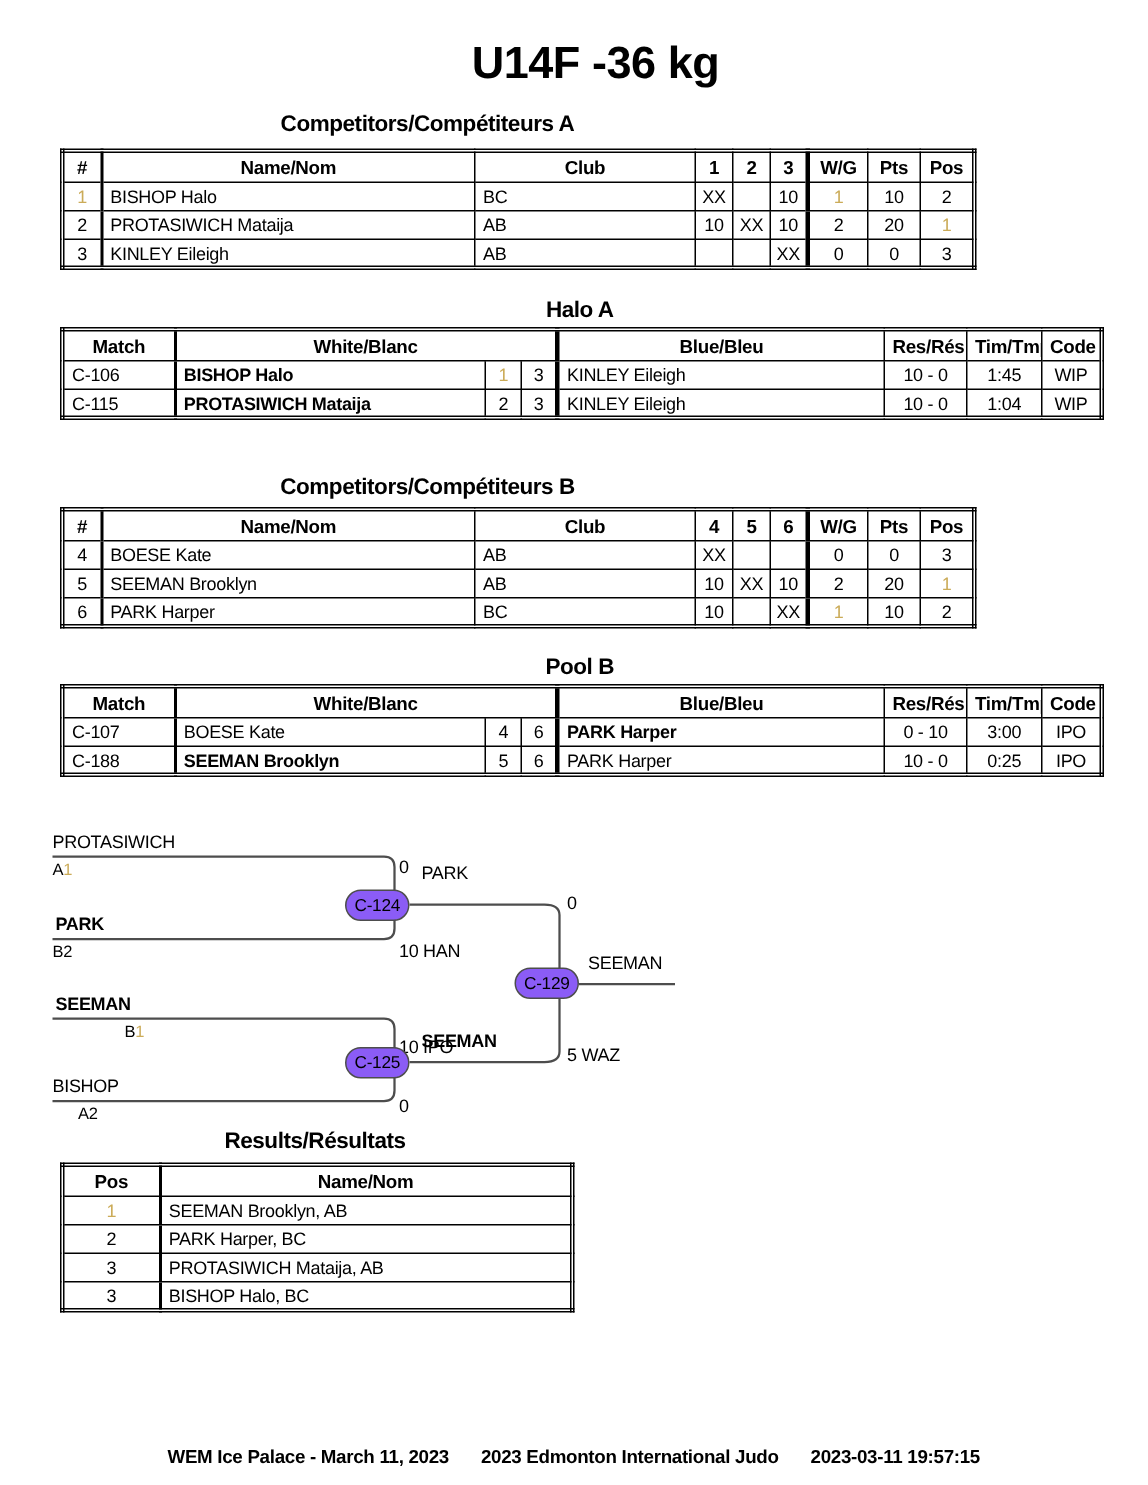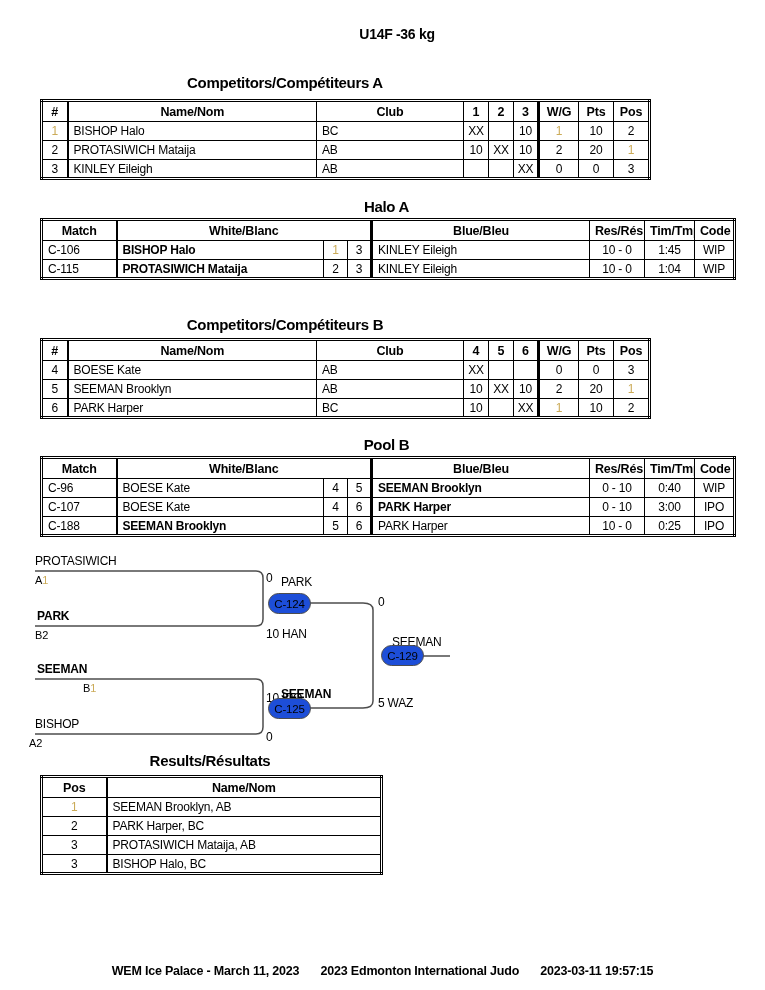--- a/index.html
+++ b/index.html
@@ -1,40 +1,40 @@
 <!DOCTYPE html>
 <html style="--gold: #cbab58; --line: #4d4d4d;"><head>
 <meta charset="utf-8">
 <style>
   :root{ --gold:#cbab58; --line:#4d4d4d; }
   *{box-sizing:border-box;}
   body{margin:0;background:#fff;color:#000;font-family:"Liberation Sans",sans-serif;}
   .page{position:relative;width:765px;height:990px;background:#fff;overflow:hidden;}
 
   .title{position:absolute;top:26px;left:0;width:765px;text-align:center;
-         font-size:14px;font-weight:bold;letter-spacing:-0.3px;padding-left:29px;}
+         font-size:30px;font-weight:bold;letter-spacing:-0.3px;padding-left:29px;}
   .cap{position:absolute;text-align:center;font-weight:bold;font-size:15px;letter-spacing:-0.3px;}
 
   table{position:absolute;border-collapse:collapse;table-layout:fixed;
         font-size:12px;letter-spacing:-0.2px;background:#fff;border:3px double #000;}
   td,th{border:1px solid #000;padding:0 5px;height:19px;overflow:hidden;white-space:nowrap;}
   th{height:21px;font-size:12.5px;text-align:center;}
   td.c{text-align:center;padding:0 2px;}
   td.l,th.l{text-align:left;}
   .sepR{border-right:2px solid #000;}
   .thickL{border-left:3px solid #000;margin-left:19px;}
   .b{font-weight:bold;}
   .one{color:var(--gold);}
 
   .bracket-svg{position:absolute;left:30px;top:548px;color:var(--line);}
   .blabel{position:absolute;font-size:12px;letter-spacing:-0.2px;white-space:nowrap;line-height:13px;}
   .seed{font-size:11px;}
   .pill{position:absolute;width:43px;height:21px;border:1.5px solid var(--line);
-        border-radius:11px;background:#1d4ed8;font-size:11.5px;letter-spacing:-0.2px;
-        display:flex;align-items:center;justify-content:center;margin-left:38px;}
+        border-radius:11px;background:#8b5cf6;font-size:11.5px;letter-spacing:-0.2px;
+        display:flex;align-items:center;justify-content:center;}
 
   .footer{position:absolute;top:964px;left:0;width:765px;text-align:center;
           font-weight:bold;font-size:12.5px;letter-spacing:-0.2px;}
   .footer span{padding:0 9px;}
 </style>
 </head>
 <body>
 
 <div class="page">
 
@@ -221,30 +221,20 @@
     <tbody>
         <tr>
       <th class="sepR">Match</th>
       <th colspan="3">White/Blanc</th>
       <th class="thickL">Blue/Bleu</th>
       <th>Res/Rés</th>
       <th>Tim/Tmp</th>
       <th>Code</th>
     </tr>
     <tr>
-      <td class="l sepR">C-96</td>
-      <td class="l">BOESE Kate</td>
-      <td class="c">4</td>
-      <td class="c">5</td>
-      <td class="l b thickL">SEEMAN Brooklyn</td>
-      <td class="c">0 - 10</td>
-      <td class="c">0:40</td>
-      <td class="c">WIP</td>
-    </tr>
-    <tr>
       <td class="l sepR">C-107</td>
       <td class="l">BOESE Kate</td>
       <td class="c">4</td>
       <td class="c">6</td>
       <td class="l b thickL">PARK Harper</td>
       <td class="c">0 - 10</td>
       <td class="c">3:00</td>
       <td class="c">IPO</td>
     </tr>
     <tr>
@@ -267,21 +257,21 @@
     <path d="M356,108 H420" fill="none" stroke="currentColor" stroke-width="1.5"></path>
   </svg>
 
   <div class="blabel" style="left:35px;top:555px;">PROTASIWICH</div>
   <div class="blabel seed" style="left:35px;top:574px;">A<span class="one">1</span></div>
   <div class="blabel b" style="left:37px;top:610px;">PARK</div>
   <div class="blabel seed" style="left:35px;top:629px;">B2</div>
   <div class="blabel b" style="left:37px;top:663px;">SEEMAN</div>
   <div class="blabel seed" style="left:35px;top:682px;padding-left:48px;">B<span class="one">1</span></div>
   <div class="blabel" style="left:35px;top:718px;">BISHOP</div>
-  <div class="blabel seed" style="left:29px;top:737px;">A2</div>
+  <div class="blabel seed" style="left:52px;top:737px;">A2</div>
 
   <div class="blabel" style="left:266px;top:572px;">0</div>
   <div class="blabel" style="left:281px;top:576px;">PARK</div>
   <div class="blabel" style="left:266px;top:628px;">10 HAN</div>
 
   <div class="blabel" style="left:266px;top:680px;margin-top:12px;">10 IPO</div>
   <div class="blabel b" style="left:281px;top:688px;">SEEMAN</div>
   <div class="blabel" style="left:266px;top:731px;">0</div>
 
   <div class="blabel" style="left:378px;top:596px;">0</div>

